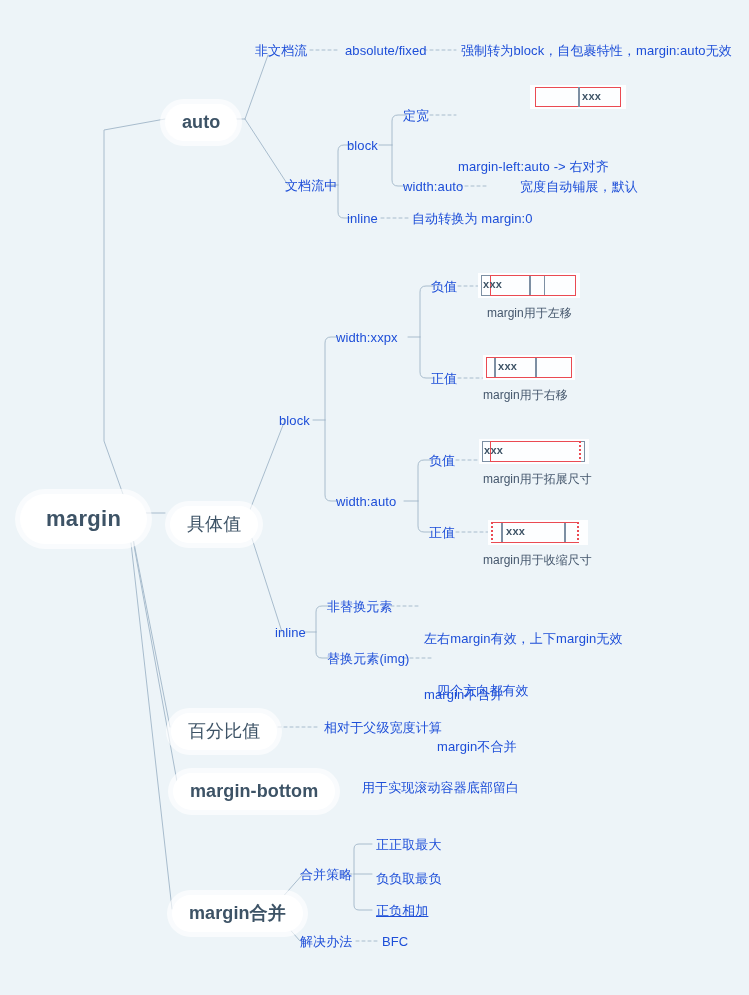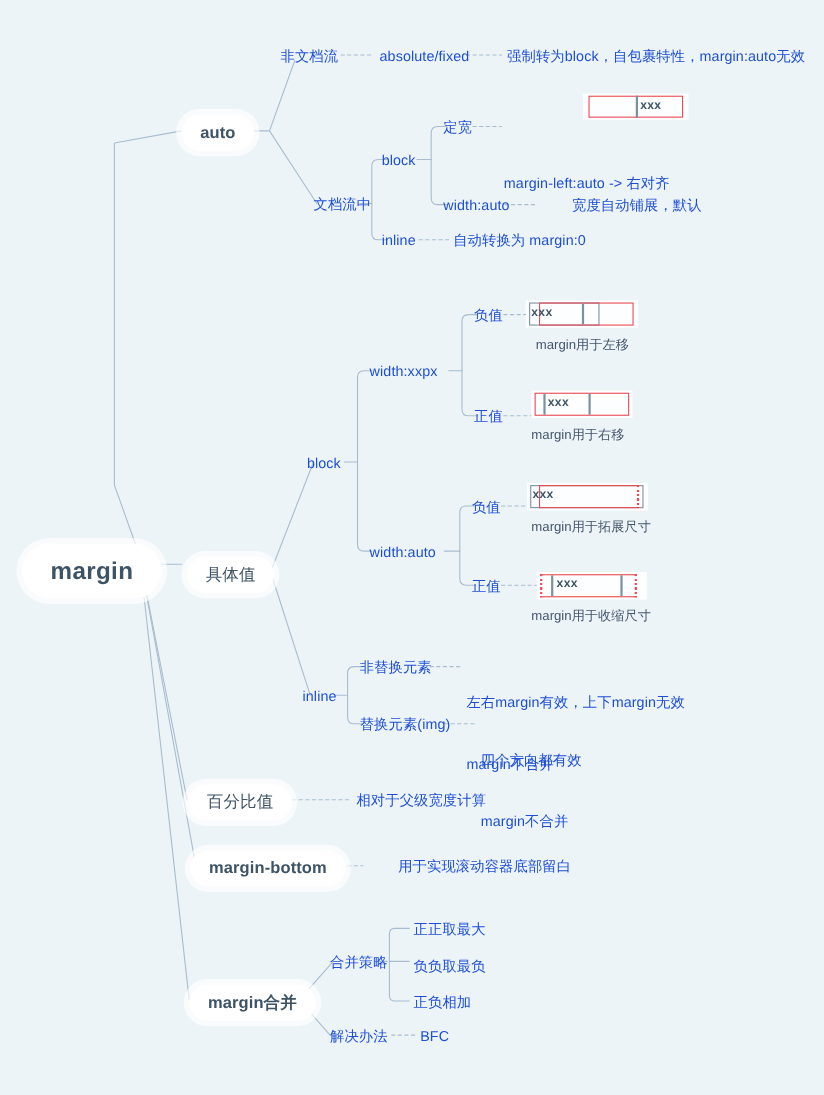--- a/index.html
+++ b/index.html
@@ -28,21 +28,21 @@
     display:flex;align-items:center;justify-content:center;
     box-shadow:0 0 0 5px rgba(255,255,255,.65);
     text-align:center;
   }
   .root-pill{
     font-size:22px;font-weight:bold;color:#3d5366;
     padding:11px 26px;border-radius:26px;
     letter-spacing:.3px;
   }
   .lvl1-pill{
-    font-size:15px;font-weight:bold;color:#3d5366;
+    font-size:18px;font-weight:bold;color:#3d5366;
     padding:7px 17px;border-radius:20px;
   }
   .lvl1-pill.thin{font-weight:normal;}
   .plain{font-size:13px;color:#1d4ed8;}
   .multiline{line-height:1.45;}
 
   
   .boxfig{position:absolute;background:#fdfeff;}
   .bx{position:absolute;box-sizing:border-box;}
   .bx-red{border:1.6px solid #ea4a52;background:transparent;}
@@ -202,21 +202,21 @@
   <div class="node plain" style="left:324px;top:720px;"><span>相对于父级宽度计算</span></div>
 
   <div class="node plain" style="left:334px;top:780px;margin-left:28px;"><span>用于实现滚动容器底部留白</span></div>
 
   <div class="node plain" style="left:300px;top:867px;"><span>合并策略</span></div>
 
   <div class="node plain" style="left:376px;top:837px;"><span>正正取最大</span></div>
 
   <div class="node plain" style="left:376px;top:871px;"><span>负负取最负</span></div>
 
-  <div class="node plain" style="left:376px;top:903px;"><span>正负相加</span></div>
+  <div class="node plain" style="left:376px;top:903px;text-decoration:underline;"><span>正负相加</span></div>
 
   <div class="node plain" style="left:300px;top:934px;"><span>解决办法</span></div>
 
   <div class="node plain" style="left:382px;top:934px;"><span>BFC</span></div>
 
   <div class="boxfig" style="left:530px;top:85px;width:96px;height:24px;">
     <div class="bx bx-red" style="left:5px;top:2px;width:86px;height:20px;"></div>
     <div class="vline" style="left:48px;top:2px;height:20px;"></div>
     <div class="xxx" style="left:52px;top:5px;">xxx</div>
   </div>

